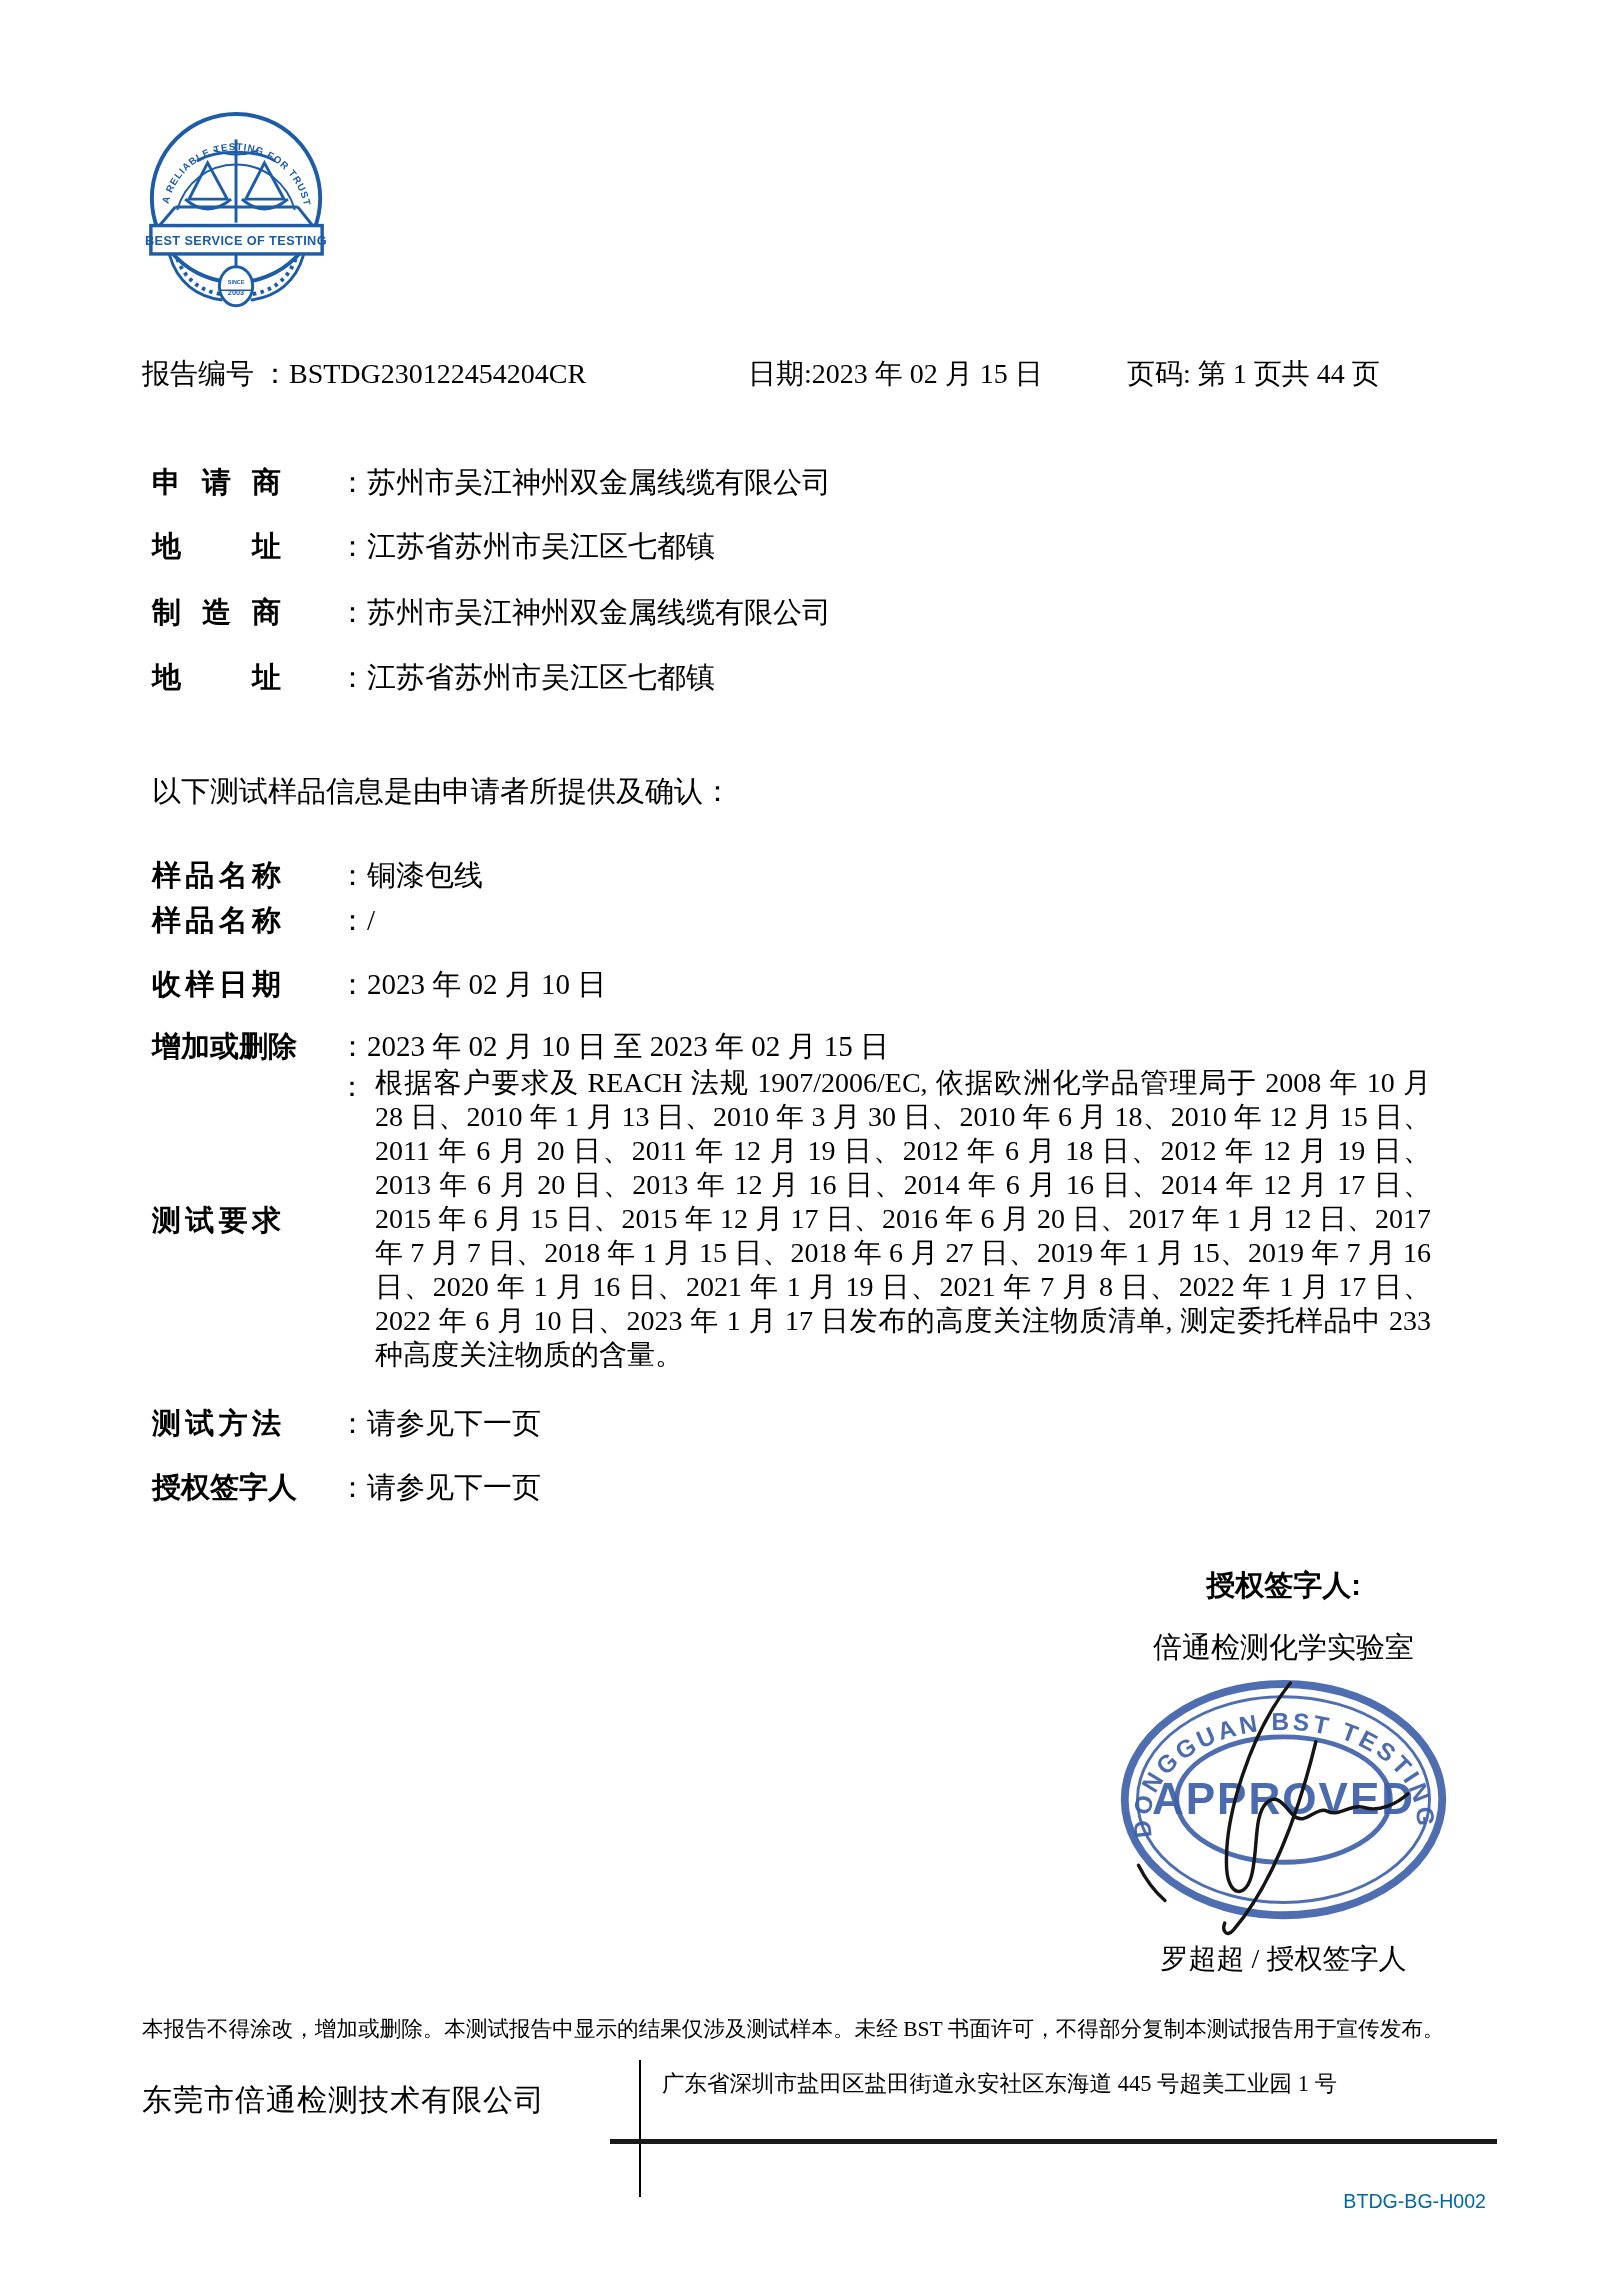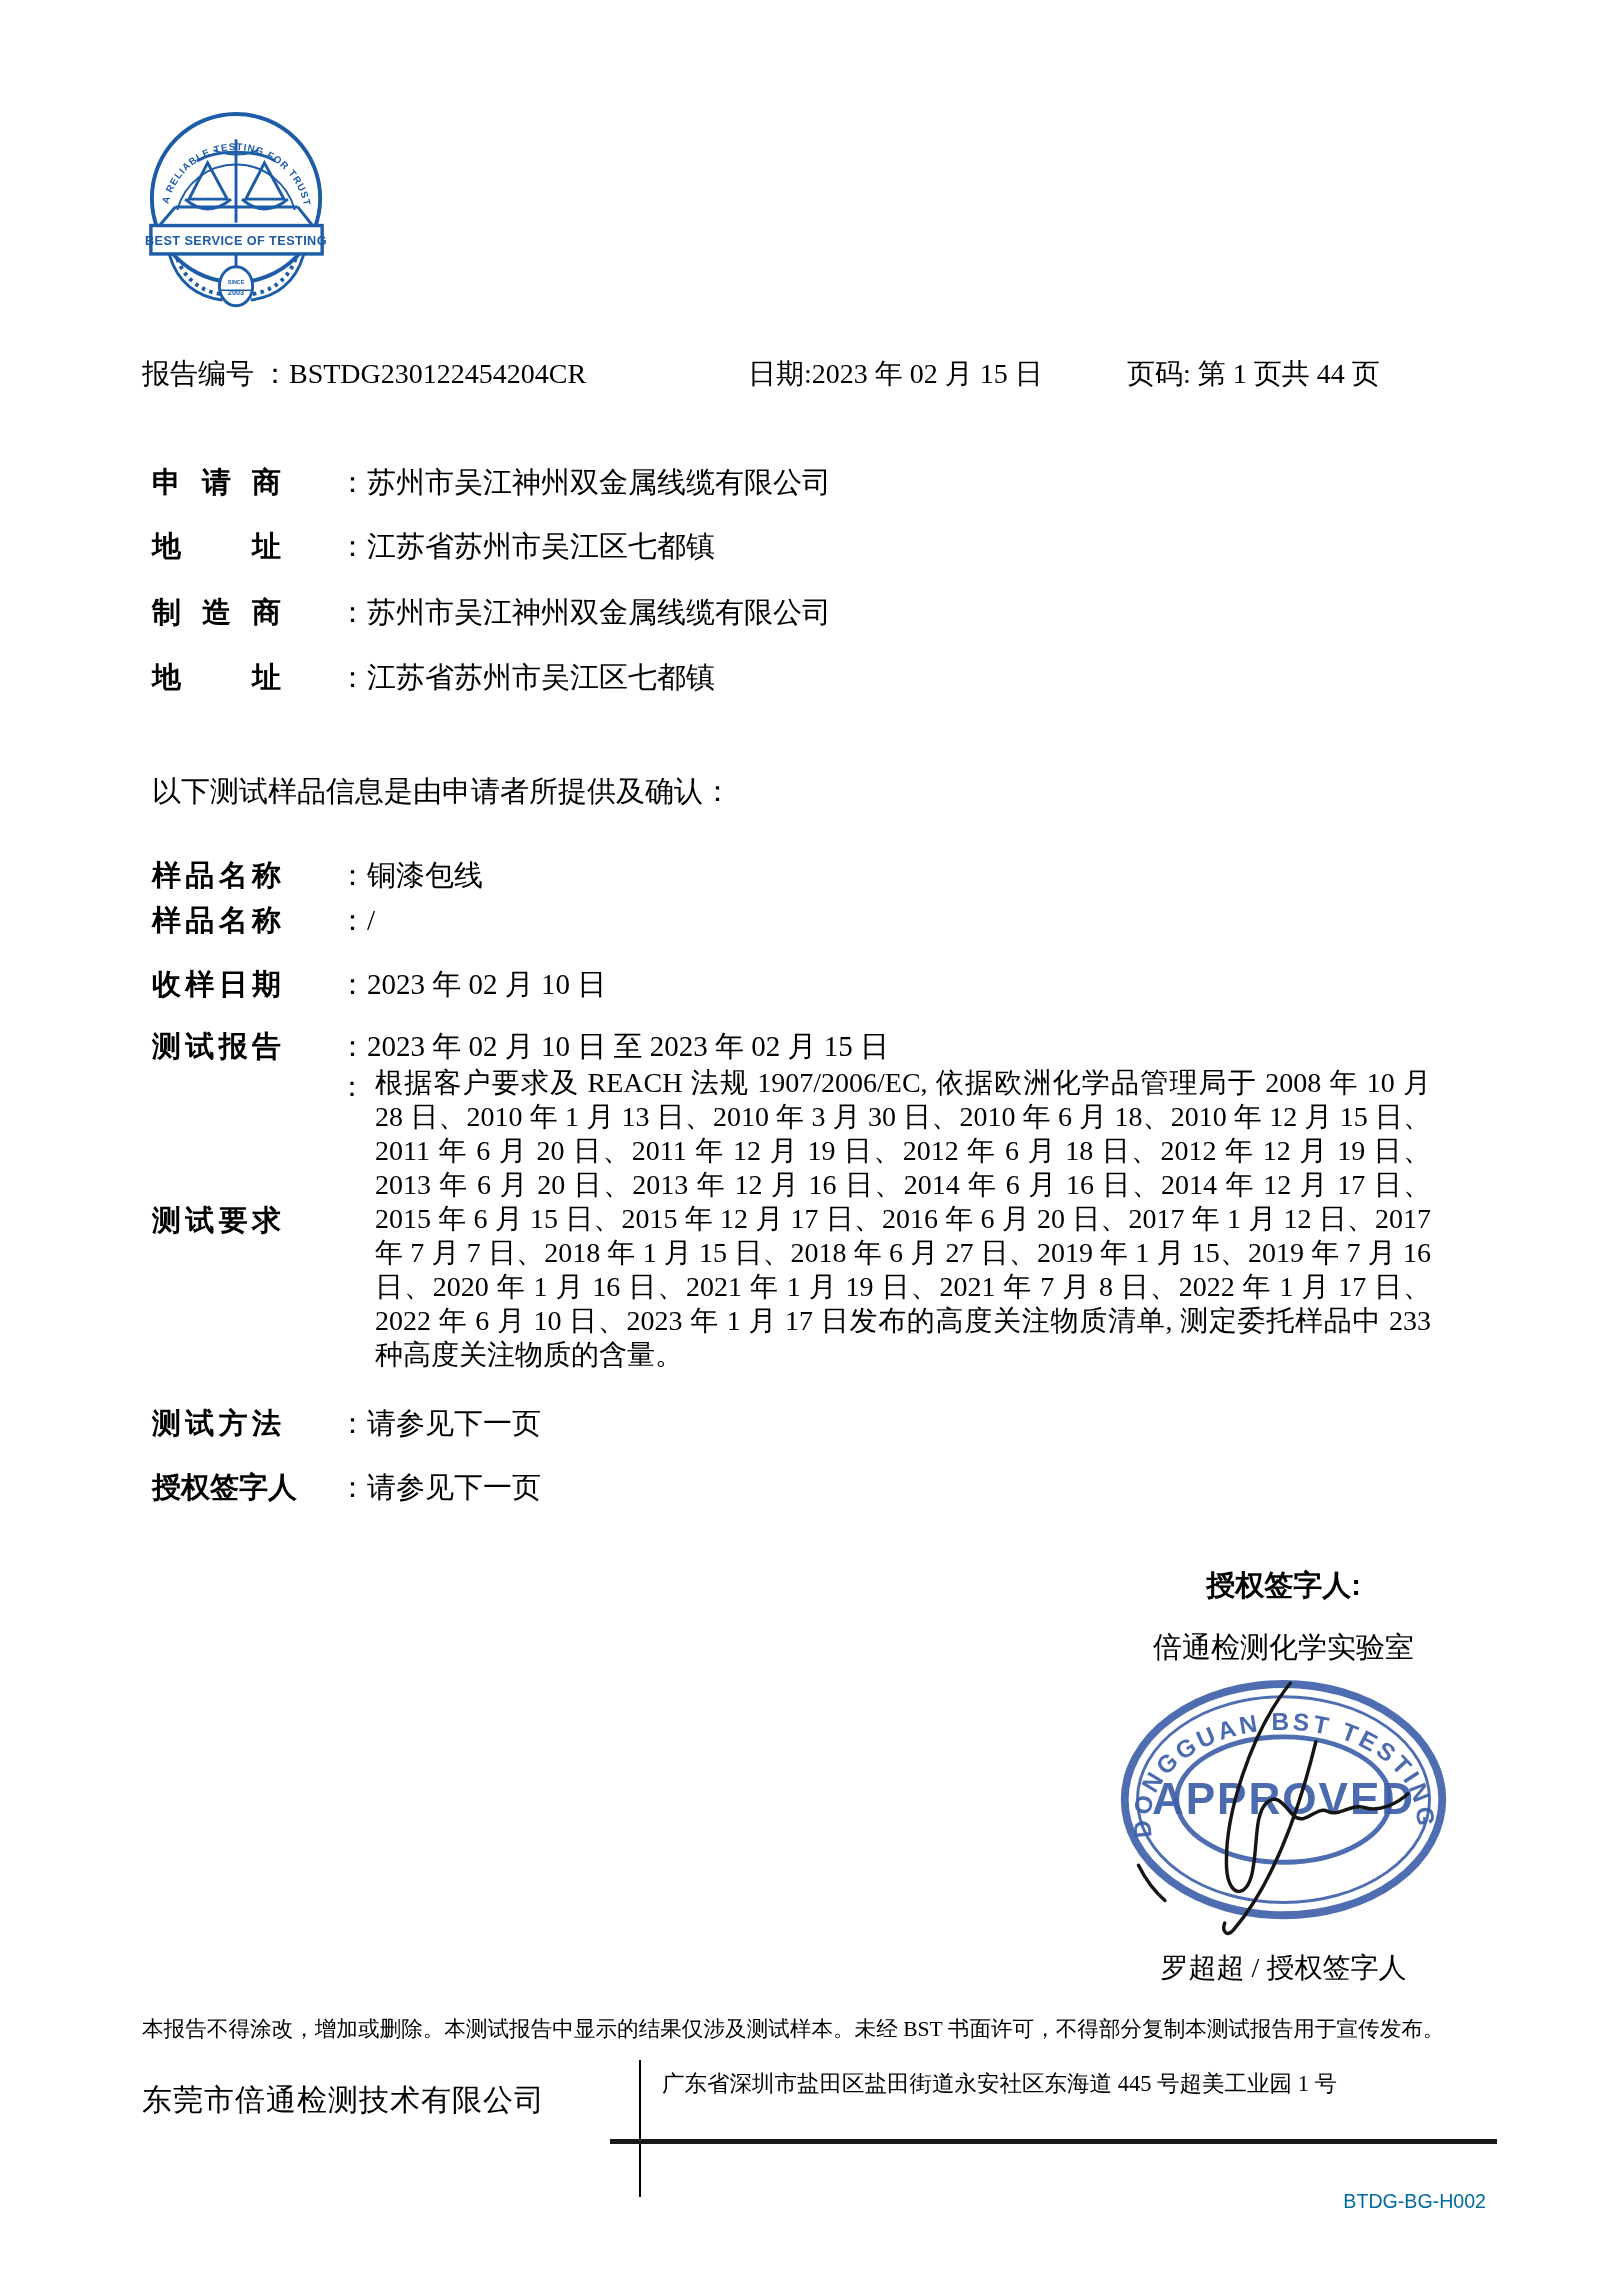--- a/index.html
+++ b/index.html
@@ -52,21 +52,21 @@
     margin-left:223px; width:1056px;
     line-height:34px; text-align:justify;
   }
 
   
   .sig-block { position:absolute; left:1073px; top:1566px; width:421px; text-align:center; }
   .sig-header { font-size:29px; font-weight:bold; font-family:"Liberation Sans","DejaVu Sans",sans-serif; text-align:center; }
   .sig-lab { margin-top:21.6px; font-size:29px; }
   .stamp-wrap { position:relative; width:343px; height:255px; margin:9.8px auto 0 auto; overflow:visible; }
   .stamp-wrap svg { overflow:visible; }
-  .sig-name { margin-top:17px; font-size:28px; }
+  .sig-name { margin-top:8px; font-size:28px; }
 
   
   .disclaimer { position:absolute; left:142px; top:2014px; width:1353px; font-size:21.6px; white-space:nowrap; }
   .footer-company {
     position:absolute; left:142px; top:2080px;
     font-size:30px; font-weight:normal; letter-spacing:1px;
     font-family:"Liberation Sans","DejaVu Sans",sans-serif;
   }
   .footer-vline { position:absolute; left:639px; top:2060px; width:2px; height:137px; background:#000; }
   .footer-address { position:absolute; left:662px; top:2068px; font-size:22.5px; }
@@ -154,21 +154,21 @@
   <div class="row" style="top:856px">
     <span class="lbl">样品名称</span><span class="colon">：</span><span class="val">铜漆包线</span>
   </div>
   <div class="row" style="top:901px">
     <span class="lbl">样品名称</span><span class="colon">：</span><span class="val">/</span>
   </div>
   <div class="row" style="top:965px">
     <span class="lbl">收样日期</span><span class="colon">：</span><span class="val">2023 年 02 月 10 日</span>
   </div>
   <div class="row" style="top:1027px">
-    <span class="lbl">测试报告</span><span class="colon">：</span><span class="val">2023 年 02 月 10 日 至 2023 年 02 月 15 日</span>
+    <span class="lbl">增加或删除</span><span class="colon">：</span><span class="val">2023 年 02 月 10 日 至 2023 年 02 月 15 日</span>
   </div>
 
   <div class="req-row">
     <span class="req-lbl">测试要求</span>
     <span class="req-colon">：</span>
     <div class="req-text">根据客户要求及 REACH 法规 1907/2006/EC, 依据欧洲化学品管理局于 2008 年 10 月 28 日、2010 年 1 月 13 日、2010 年 3 月 30 日、2010 年 6 月 18、2010 年 12 月 15 日、2011 年 6 月 20 日、2011 年 12 月 19 日、2012 年 6 月 18 日、2012 年 12 月 19 日、2013 年 6 月 20 日、2013 年 12 月 16 日、2014 年 6 月 16 日、2014 年 12 月 17 日、2015 年 6 月 15 日、2015 年 12 月 17 日、2016 年 6 月 20 日、2017 年 1 月 12 日、2017 年 7 月 7 日、2018 年 1 月 15 日、2018 年 6 月 27 日、2019 年 1 月 15、2019 年 7 月 16 日、2020 年 1 月 16 日、2021 年 1 月 19 日、2021 年 7 月 8 日、2022 年 1 月 17 日、2022 年 6 月 10 日、2023 年 1 月 17 日发布的高度关注物质清单, 测定委托样品中 233 种高度关注物质的含量。</div>
   </div>
 
   <div class="row" style="top:1404px">
     <span class="lbl">测试方法</span><span class="colon">：</span><span class="val">请参见下一页</span>

